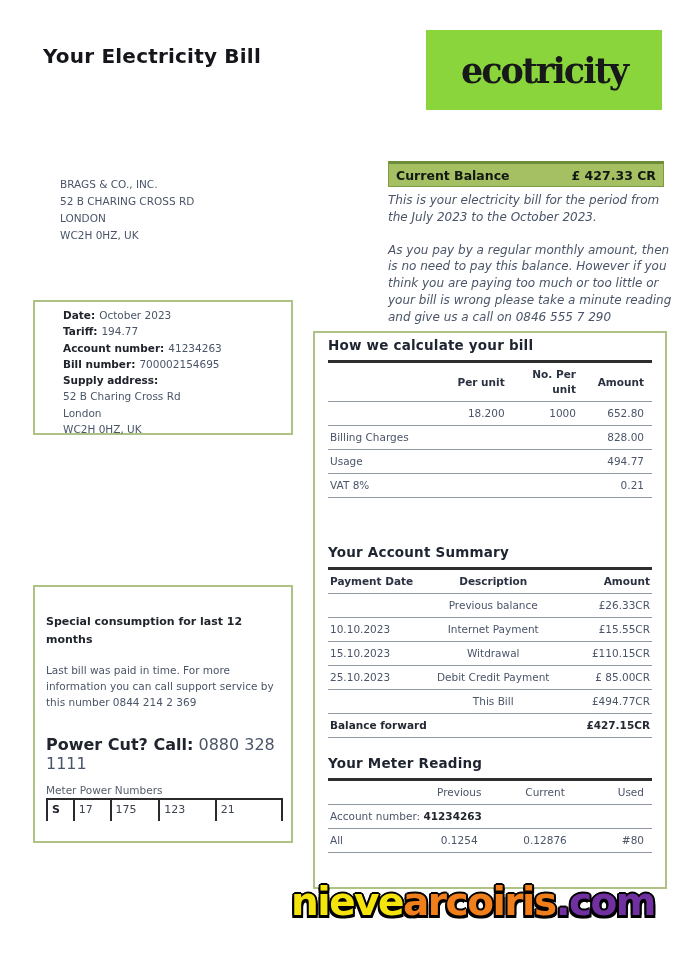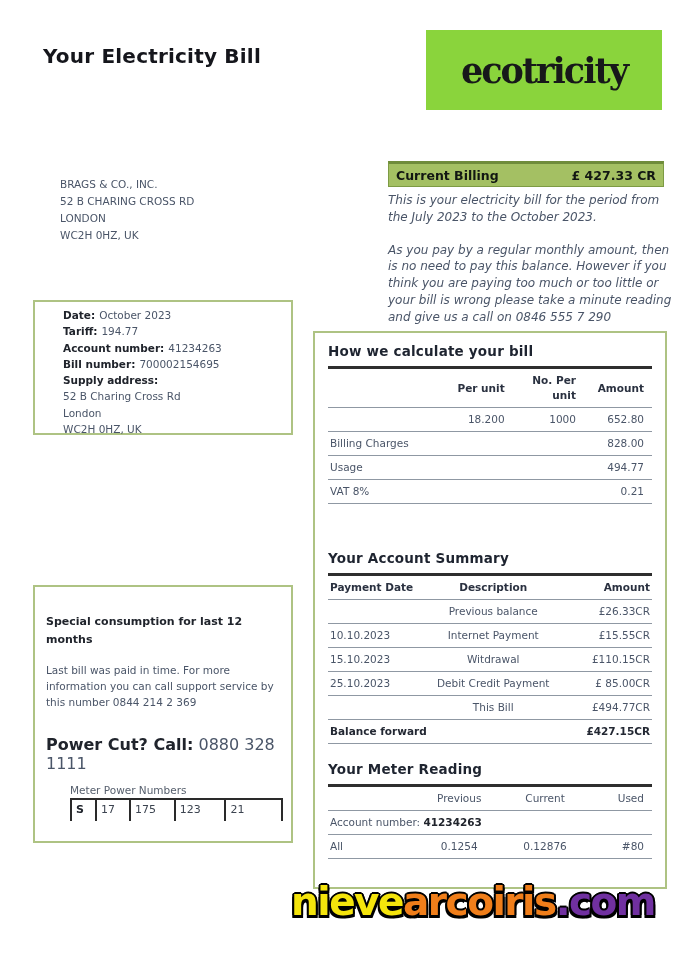--- a/index.html
+++ b/index.html
@@ -44,31 +44,31 @@
   .bars{position:absolute;left:32px;top:52px;width:203px;height:65px;display:flex;
         align-items:flex-end;z-index:1;}
   .bar1{margin-left:21px;width:21px}
   .bar2{margin-left:24px;width:23px}
   .bar3{margin-left:31px;width:22px}
 
   .box3{top:585px;height:258px;padding:26px 11px;font-size:10.5px;}
   .special-title{font-size:11px;line-height:18px;width:220px;}
   .support-text{margin:13px 0 0 0;line-height:16px;}
   .powercut{position:absolute;left:11px;top:148px;font-size:16px;}
-  .meter-wrap{position:absolute;left:11px;top:197px;right:8px;margin-left:24px;}
+  .meter-wrap{position:absolute;left:11px;top:197px;right:8px;}
   .meter-label{font-size:10.5px;color:#57606e;margin-bottom:2px;}
   .meter-table{border-collapse:collapse;font-size:11px;color:#3c4450;}
   .meter-table td{border-top:2.5px solid #2a2a2a;border-left:2px solid #2a2a2a;
                   padding:3px 5px 5px 4px;line-height:13px;}
   .meter-table td:last-child{border-right:2px solid #2a2a2a;}
   .mc0{width:16px}.mc1{width:26px}.mc2{width:38px}.mc3{width:46px}.mc4{width:56px}
 
   
   .rightbox{position:absolute;left:313px;top:331px;width:354px;height:558px;
-            border:2px solid #AEC383;box-sizing:border-box;padding:10px 13px;background:#fff;}
+            border:2px solid #AEC383;box-sizing:border-box;padding:4px 13px;background:#fff;}
   .rightbox h2{margin:0;font-size:13.5px;font-weight:bold;color:#1e2430;letter-spacing:0.2px;}
   .h-calc{margin-top:2px;}
   .h-summary{margin-top:46px !important;}
   .h-meter{margin-top:17px !important;}
   .bill-table{width:100%;border-collapse:collapse;font-size:10.5px;color:#4a5568;
               margin-top:7px;border-top:3px solid #2e2e2e;}
   .bill-table th,.bill-table td{padding:4px 2px;line-height:15px;font-weight:normal;}
   .bill-table tr{border-bottom:1px solid #8f98a3;}
   .bill-table .head th{font-weight:bold;color:#2a3140;}
   .bill-table .head-light th{font-weight:normal;color:#4a5568;}
@@ -96,21 +96,21 @@
   </div>
 
   <div class="recipient">
     <div>BRAGS &amp; CO., INC.</div>
     <div>52 B CHARING CROSS RD</div>
     <div>LONDON</div>
     <div>WC2H 0HZ, UK</div>
   </div>
 
   <div class="balance-bar">
-    <span>Current Billing</span>
+    <span>Current Balance</span>
     <span>£ 427.33 CR</span>
   </div>
   <div class="balance-text">
     <p>This is your electricity bill for the period from the July 2023 to the October 2023.</p>
     <p>As you pay by a regular monthly amount, then is no need to pay this balance. However if you think you are paying too much or too little or your bill is wrong please take a minute reading and give us a call on 0846 555 7 290</p>
   </div>
 
   <div class="box box1">
     <div class="info-row"><span class="b">Date:</span><span class="v">October 2023</span></div>
     <div class="info-row"><span class="b">Tariff:</span><span class="v">194.77</span></div>

